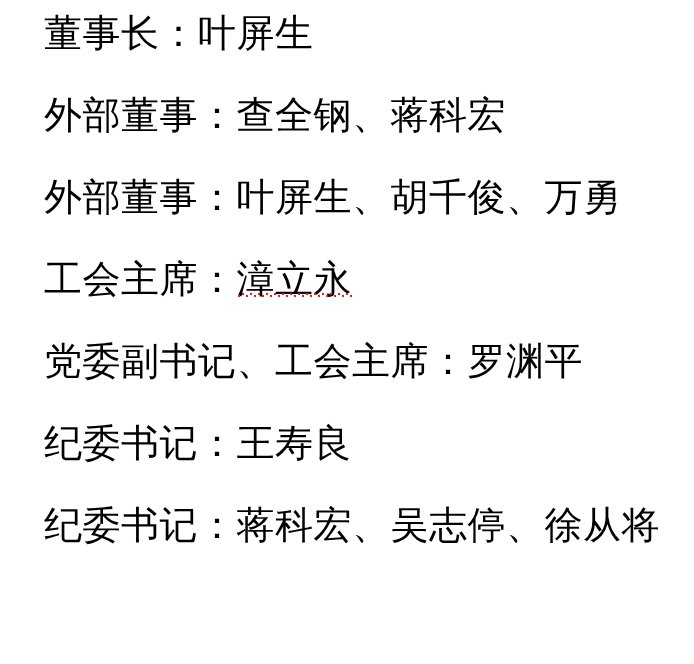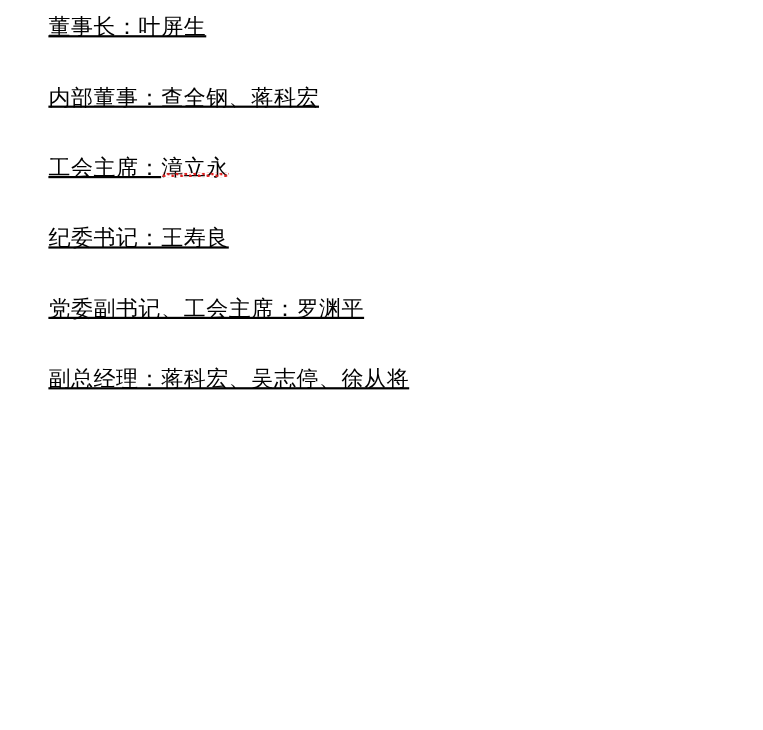--- a/index.html
+++ b/index.html
@@ -17,27 +17,26 @@
   .doc {
     box-sizing: border-box;
     width: 694px;
     height: 664px;
     padding: 14px 20px 0 44px;
     display: flex;
     flex-direction: column;
     justify-content: flex-start;
   }
   .line {
-    font-size: 20px;
+    font-size: 38px;
     line-height: 1.0;
     letter-spacing: 0.5px;
     white-space: nowrap;
     margin: 0;
     padding: 0 0 44px 0;
-    text-decoration: underline;
   }
   .line:last-child {
     padding-bottom: 0;
   }
   
   .spell {
     position: relative;
     display: inline-block;
   }
   .spell::after {
@@ -54,25 +53,26 @@
     background-repeat: repeat-x;
   }
 </style>
 </head>
 <body>
 
 <div class="doc">
 
   <p class="line">董事长：叶屏生</p>
 
-  <p class="line">内部董事：查全钢、蒋科宏</p>
+  <p class="line">外部董事：查全钢、蒋科宏</p>
 
+  <p class="line">外部董事：叶屏生、胡千俊、万勇</p>
 
   <p class="line"><span>工会主席：</span><span class="spell">漳立永</span></p>
 
 
+  <p class="line">党委副书记、工会主席：罗渊平</p>
+
   <p class="line">纪委书记：王寿良</p>
 
-  <p class="line">党委副书记、工会主席：罗渊平</p>
-
-  <p class="line">副总经理：蒋科宏、吴志停、徐从将</p>
+  <p class="line">纪委书记：蒋科宏、吴志停、徐从将</p>
 
 </div>
 
 </body></html>

